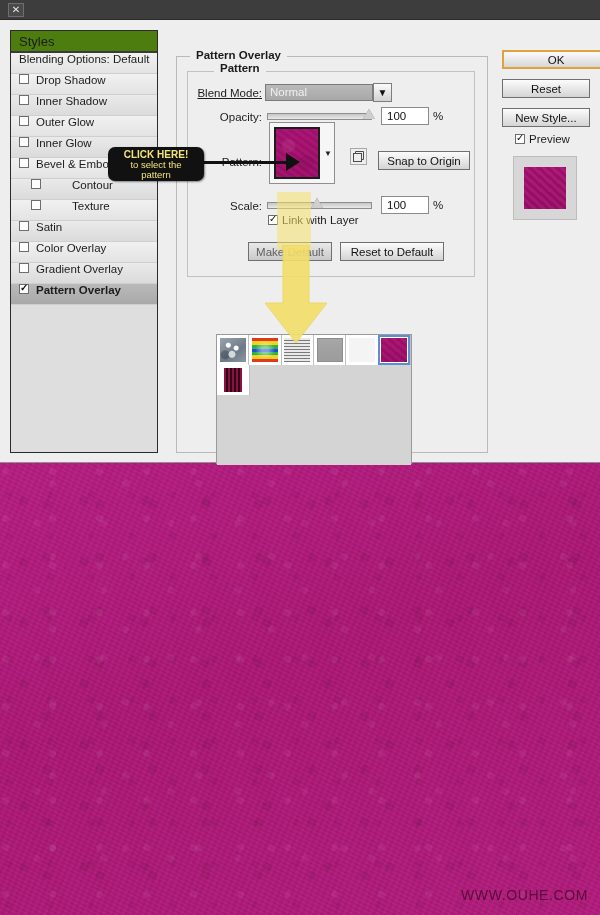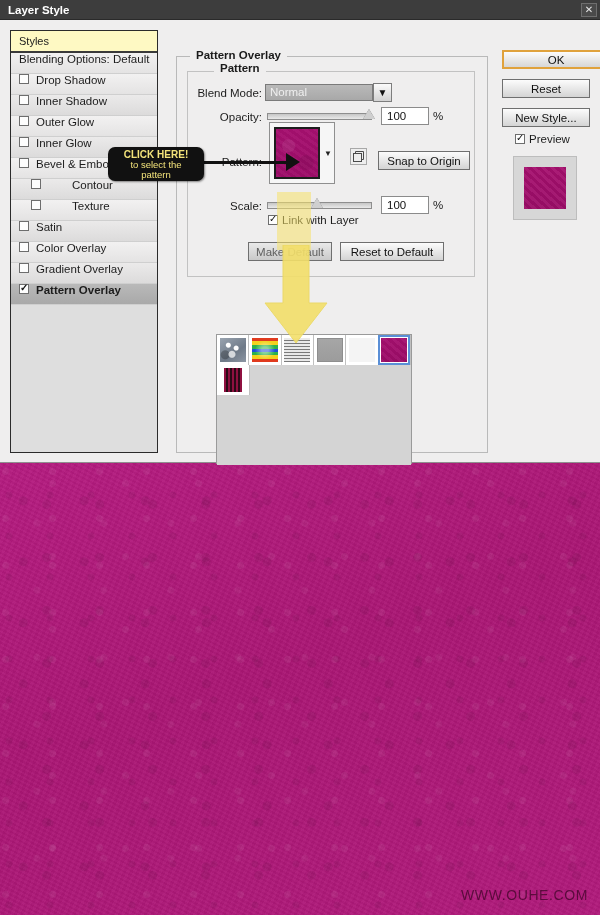--- a/index.html
+++ b/index.html
@@ -59,23 +59,23 @@
   #body { position: relative; height: 443px; }
 
   
   #styles-panel {
     position: absolute; left: 10px; top: 10px; width: 148px; height: 423px;
     background: #e3e3e3;
     border: 1px solid #2b2b2b;
     display: flex; flex-direction: column;
   }
   .styles-header {
-    height: 22px; background: #fef9c3; border-bottom: 2px solid #3a3a3a;
+    height: 22px; background: #4d7c0f; border-bottom: 2px solid #3a3a3a;
     display: flex; align-items: center; padding-left: 8px;
-    font-size: 11px; color: #1c1c1c;
+    font-size: 13px; color: #1c1c1c;
   }
   .style-row {
     height: 21px; display: flex; padding-left: 8px;
     font-size: 11.5px; color: #1c1c1c;
     border-bottom: 1px solid #cfcfcf;
     background: linear-gradient(#f2f1f1, #e4e3e3);
   }
   .style-row.alt { background: linear-gradient(#ebeaea, #dcdbdb); }
   .style-row.indent { padding-left: 20px; gap: 24px; }
   .style-row.selected {
@@ -304,21 +304,20 @@
 </head>
 <body>
 
 <div id="canvas">
   <div id="watermark">WWW.OUHE.COM</div>
 </div>
 
 <div id="dialog">
 
   <div id="titlebar">
-    <div class="title">Layer Style</div>
     <div class="close-btn">✕</div>
   </div>
 
   <div id="body">
 
     <div id="styles-panel">
       <div class="styles-header">Styles</div>
 
       <div class="style-row plain">
         <span>Blending Options: Default</span>
@@ -371,21 +370,21 @@
 
       <div class="styles-filler"></div>
     </div>
 
     <div class="group" id="grp-overlay">
       <div class="group" id="grp-pattern"></div>
     </div>
     <div class="legend" id="lg-overlay">Pattern Overlay</div>
     <div class="legend" id="lg-pattern">Pattern</div>
 
-    <div class="field-label" style="left:196px; top:67px; width:66px;">Blend Mode:</div>
+    <div class="field-label" style="left:196px; top:67px; width:66px;text-decoration:underline;">Blend Mode:</div>
     <div id="blend-select">Normal</div>
     <div id="blend-arrow">▼</div>
 
     <div class="field-label" style="left:196px; top:91px; width:66px;">Opacity:</div>
     <div class="slider-track" style="left:267px; top:93px; width:105px;"></div>
     <div class="slider-thumb" style="left:363px; top:89px;"></div>
     <div class="numbox" style="left:381px; top:87px; width:48px;">100</div>
     <div class="pct" style="left:433px; top:90px;">%</div>
 
     <div class="field-label" style="left:196px; top:136px; width:66px;">Pattern:</div>

